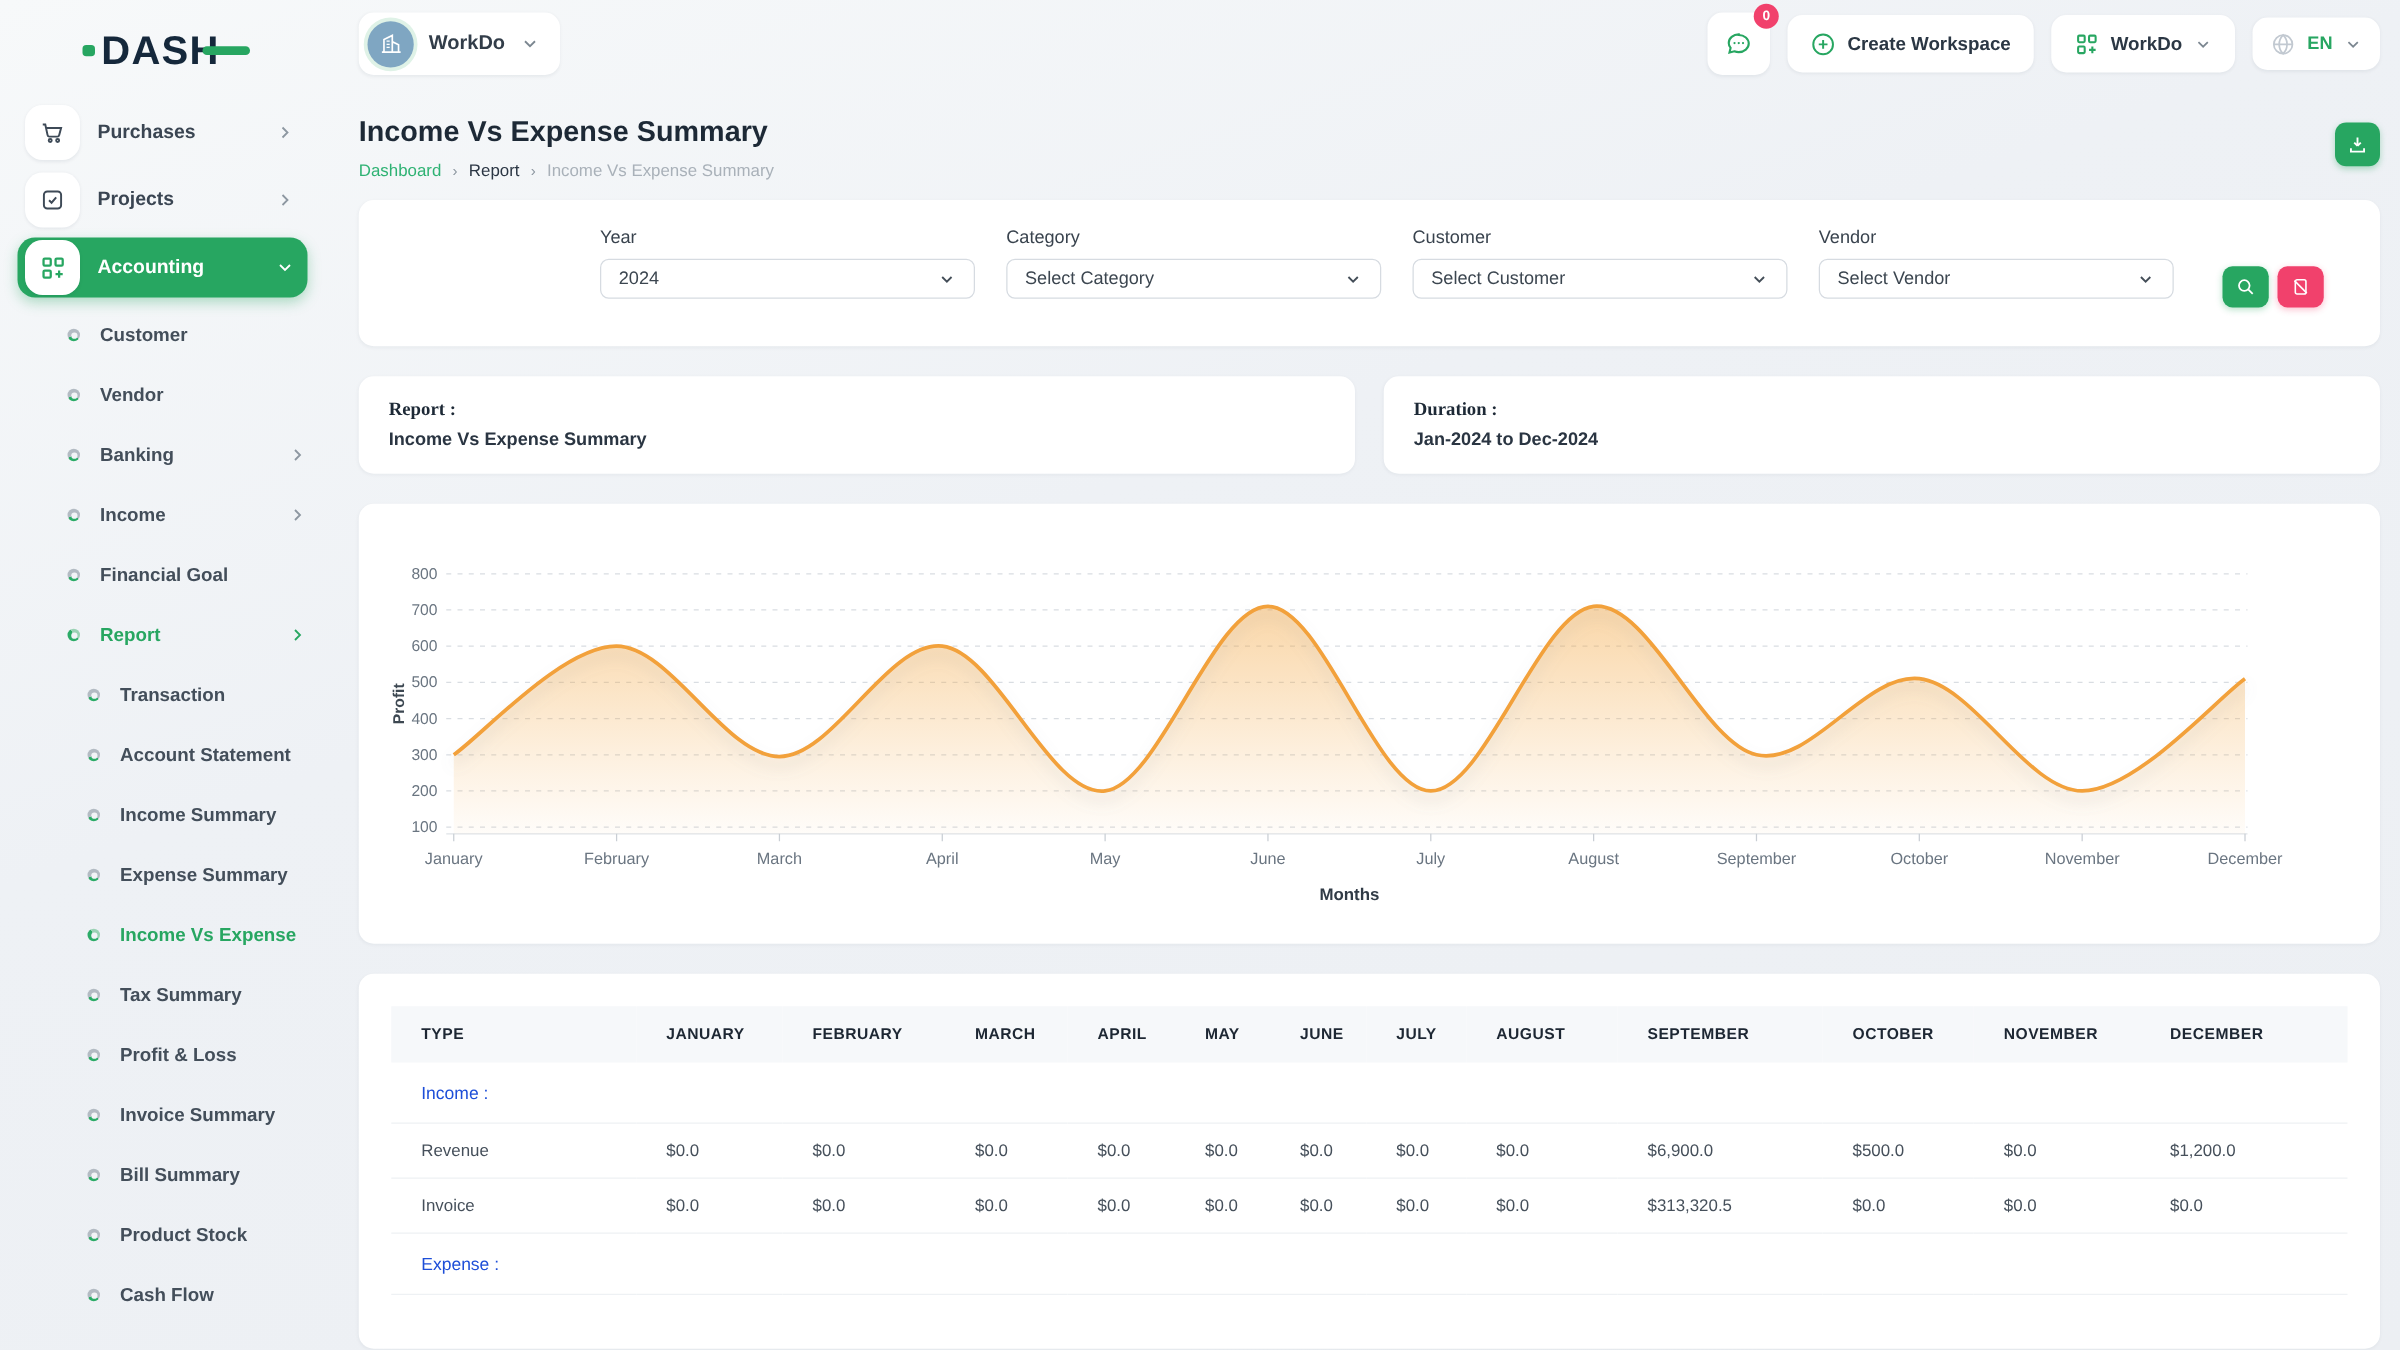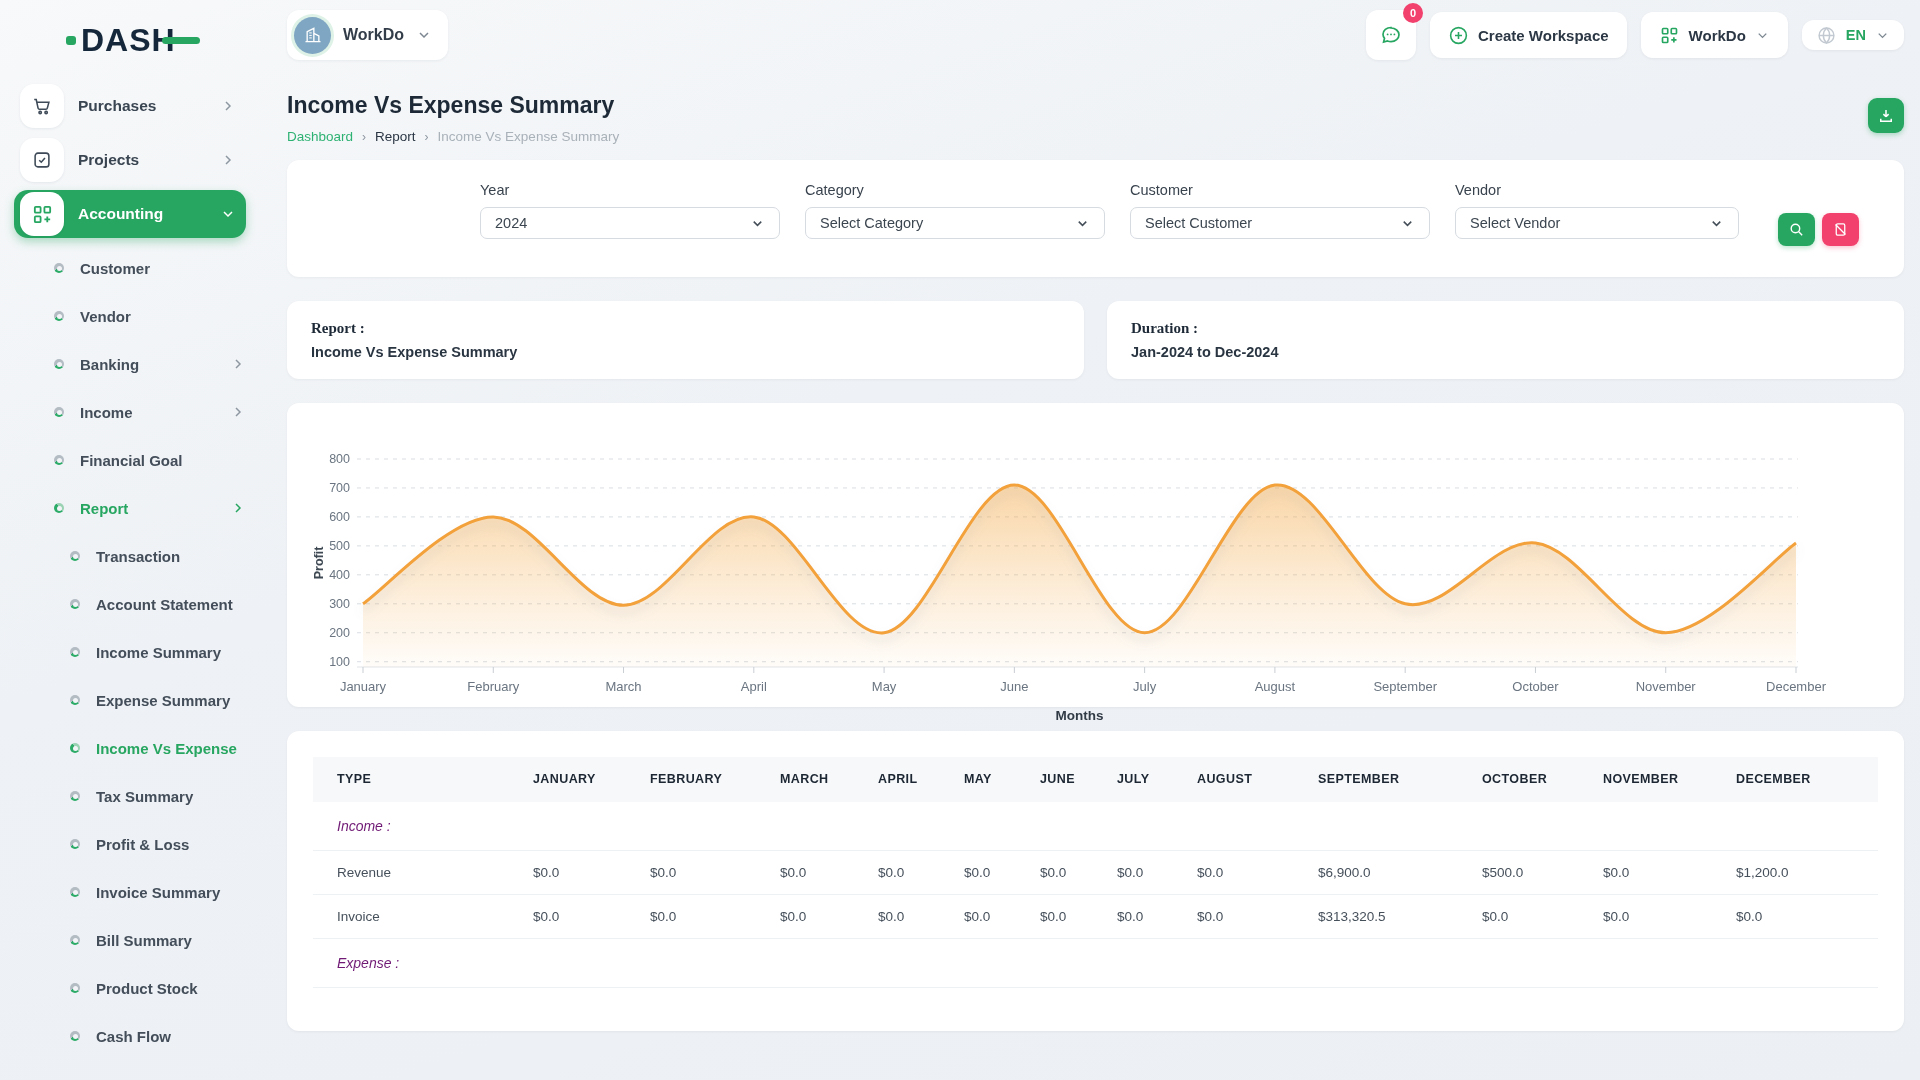--- a/index.html
+++ b/index.html
@@ -46,21 +46,21 @@
 
   .topbar{ height:70px; display:flex; align-items:center; }
   .pill{ background:#fff; border-radius:12px; box-shadow:0 1px 3px rgba(20,30,50,.06); display:flex; align-items:center; }
   .ws-pill{ height:50px; padding:6px 16px 6px 7px; gap:12px; cursor:pointer; }
   .ws-avatar{ width:37px; height:37px; border-radius:50%; background:#7fa6c2; box-shadow:0 0 0 3px #dff2e7; display:flex; align-items:center; justify-content:center; }
   .ws-name{ font-size:16px; font-weight:600; color:#323d49; }
   .top-right{ margin-left:auto; display:flex; align-items:center; gap:14px; }
   .notif-pill{ width:50px; height:50px; justify-content:center; position:relative; cursor:pointer; }
   .badge{ position:absolute; top:-7px; right:-7px; min-width:20px; height:20px; border-radius:10px; background:var(--pink); color:#fff; font-size:11px; font-weight:700; display:flex; align-items:center; justify-content:center; padding:0 5px; }
   .btn-pill{ height:46px; padding:0 18px; gap:9px; font-size:15px; font-weight:600; color:#2b3744; cursor:pointer; }
-  .lang-pill{ height:30px; padding:0 14px; gap:9px; cursor:pointer; }
+  .lang-pill{ height:42px; padding:0 14px; gap:9px; cursor:pointer; }
   .lang-label{ color:var(--green); font-size:14.5px; font-weight:700; }
   .chev-sm{ color:#7c8791; }
 
   .page-head{ display:flex; align-items:flex-start; margin-top:22px; }
   .page-title{ font-size:23px; font-weight:700; color:#1d2936; margin:0 0 10px 0; }
   .breadcrumb{ display:flex; align-items:center; gap:9px; font-size:13.5px; }
   .bc-link{ color:#2eb273; cursor:pointer; }
   .bc-mid{ color:#2b3644; cursor:pointer; }
   .bc-cur{ color:#a9b1b9; }
   .bc-sep{ color:#8d97a1; font-size:12px; }
@@ -77,27 +77,27 @@
   .f-actions{ display:flex; gap:7px; align-items:flex-start; margin-left:14px; padding-top:31px; }
   .sq-btn{ width:37px; height:33px; border:none; border-radius:8px; display:flex; align-items:center; justify-content:center; cursor:pointer; }
   .sq-btn.search{ background:var(--green); box-shadow:0 2px 5px rgba(39,166,97,.3); }
   .sq-btn.reset{ background:var(--pink); box-shadow:0 2px 5px rgba(241,65,108,.3); }
 
   .duo-row{ display:flex; gap:23px; margin-top:24px; }
   .duo-card{ flex:1; padding:19px 24px; }
   .duo-label{ font-size:15px; font-weight:700; color:#1d2936; margin-bottom:7px;font-family:Liberation Serif, serif; }
   .duo-value{ font-size:14.5px; font-weight:700; color:#2a3542; }
 
-  .chart-card{ margin-top:24px; height:304px; padding:19px 26px; }
+  .chart-card{ margin-top:24px; height:352px; padding:19px 26px; }
   .table-card{ margin-top:24px; padding:26px 26px 0 26px; height:300px; overflow:hidden; }
 
   table.rep{ width:100%; border-collapse:collapse; table-layout:fixed; }
   table.rep thead th{ background:#f6f8fa; text-align:left; font-size:12.5px; font-weight:700; color:#1d2733; letter-spacing:.4px; padding:15px 12px 15px 24px; white-space:nowrap; }
   table.rep td{ border-bottom:1px solid #eef1f4; font-size:13.5px; color:#46505b; padding:14px 12px 14px 24px; }
-  table.rep td.group{ color:#701a75; font-size:14px; padding-top:16px; padding-bottom:16px;font-style:italic; }
+  table.rep td.group{ color:#1d4ed8; font-size:14px; padding-top:16px; padding-bottom:16px; }
   table.rep tbody tr:first-child td{ border-top:1px solid transparent; }
 </style>
 </head>
 <body>
 
 <div class="app">
 
   <aside class="sidebar">
     <div class="logo">
       <span class="logo-dot"></span>

